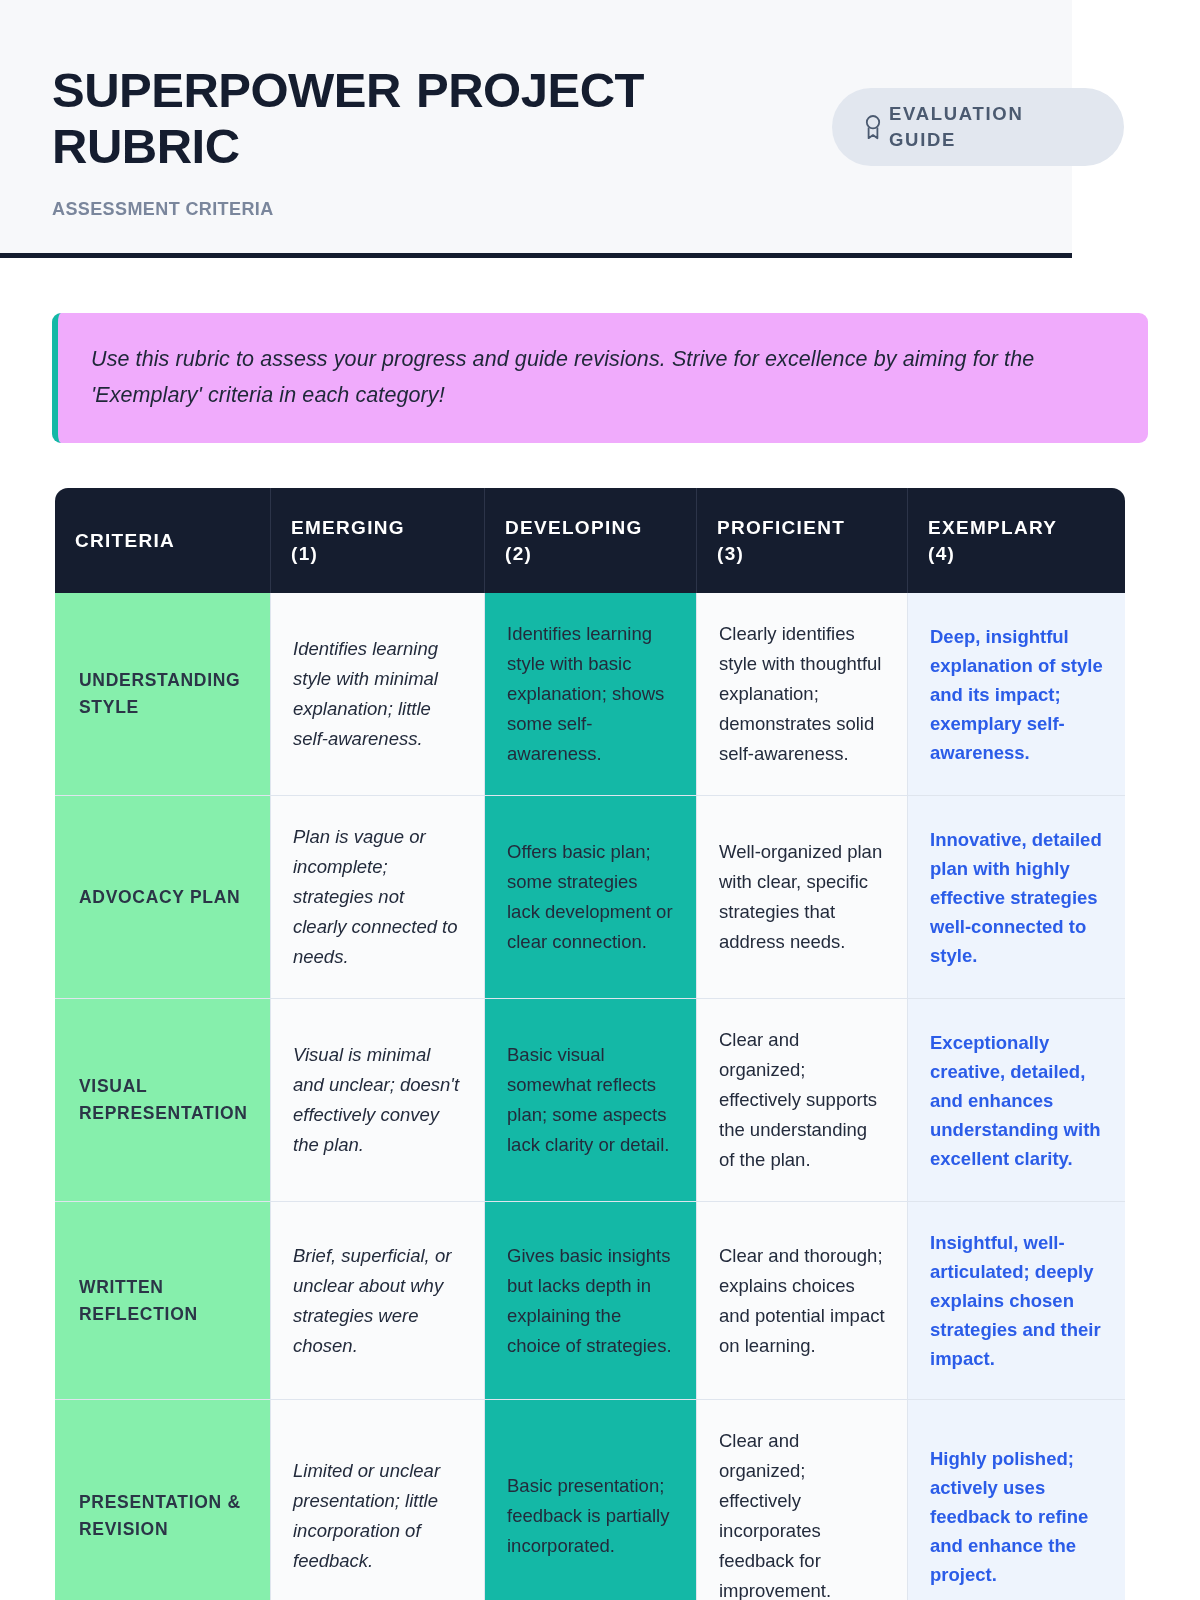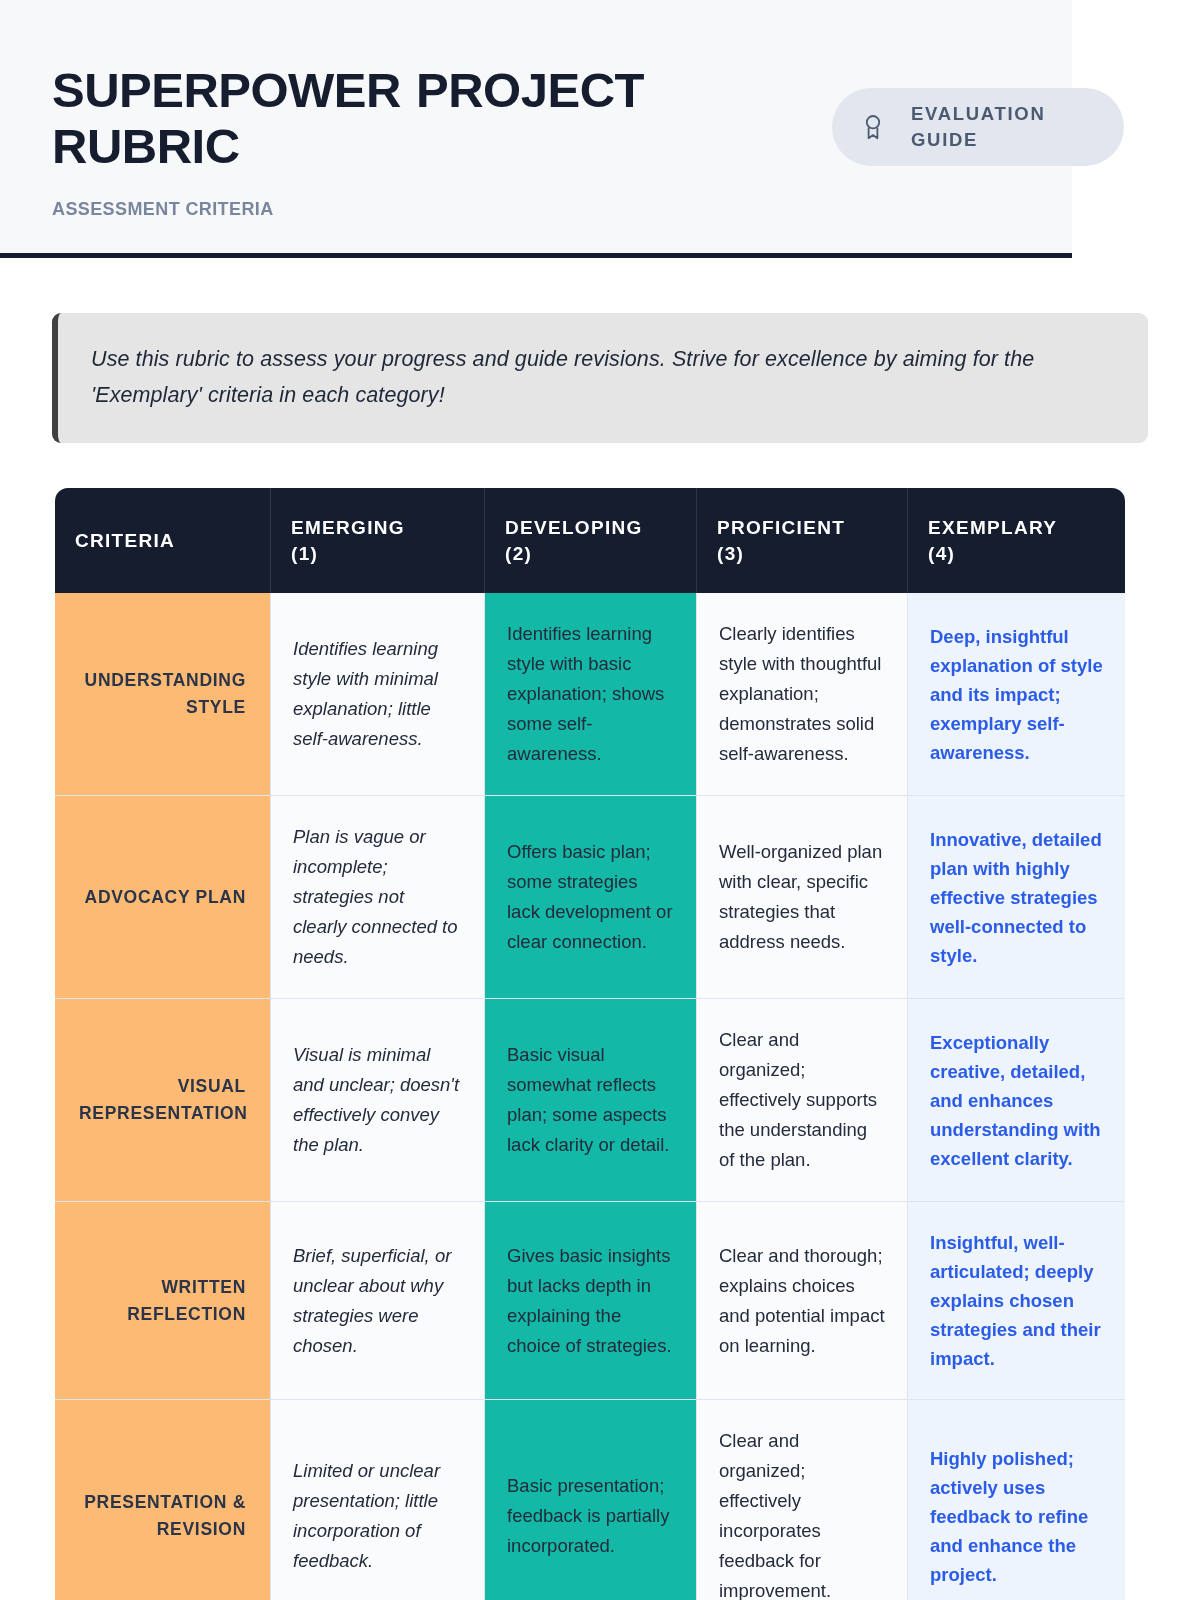--- a/index.html
+++ b/index.html
@@ -49,42 +49,42 @@
     position: absolute;
     top: 88px;
     left: 832px;
     width: 292px;
     height: 78px;
     background: #e2e7ef;
     border-radius: 39px;
     display: flex;
     align-items: center;
     padding-left: 30px;
-    gap: 27px;
+    gap: 5px;
   }
 
   .badge-icon { width: 22px; height: 26px; flex: 0 0 22px; display: block; }
 
   .badge-text {
     font-size: 18.5px;
     line-height: 26px;
     font-weight: 700;
     letter-spacing: 1.7px;
     color: #4b5a70;
     text-transform: uppercase;
     width: 190px;
   }
 
   
   .callout-wrap { padding: 55px 52px 0 52px; }
 
   .callout {
     position: relative;
-    background: #e5e5e5;
-    border-left: 6px solid #404040;
+    background: #f0abfc;
+    border-left: 6px solid #14b8a6;
     border-radius: 9px;
     padding: 28px 34px 30px 33px;
     min-height: 118px;
   }
 
   .callout-text {
     font-size: 21.5px;
     line-height: 36px;
     font-style: italic;
     color: #1e2738;
@@ -131,29 +131,28 @@
     padding: 26px 22px;
     border-bottom: 1px solid #dfe5ee;
     border-right: 1px solid #dfe5ee;
     font-size: 18.5px;
     line-height: 30px;
     color: #232b3c;
   }
   tbody td:last-child { border-right: none; }
 
   td.cell-criteria {
-    background: #fdba74;
+    background: #86efac;
     font-size: 17.5px;
     line-height: 27px;
     font-weight: 700;
     letter-spacing: 0.7px;
     text-transform: uppercase;
     color: #2b3547;
     padding: 26px 24px;
-    text-align: right;
   }
 
   td.cell-l1 { background: #fafbfc; font-style: italic; }
   td.cell-l2 { background: #14b8a6; font-style: normal; }
   td.cell-l3 { background: #fafbfc; }
   td.cell-l4 {
     background: #eef4fd;
     color: #2b5ce8;
     font-weight: 700;
     font-style: normal;

